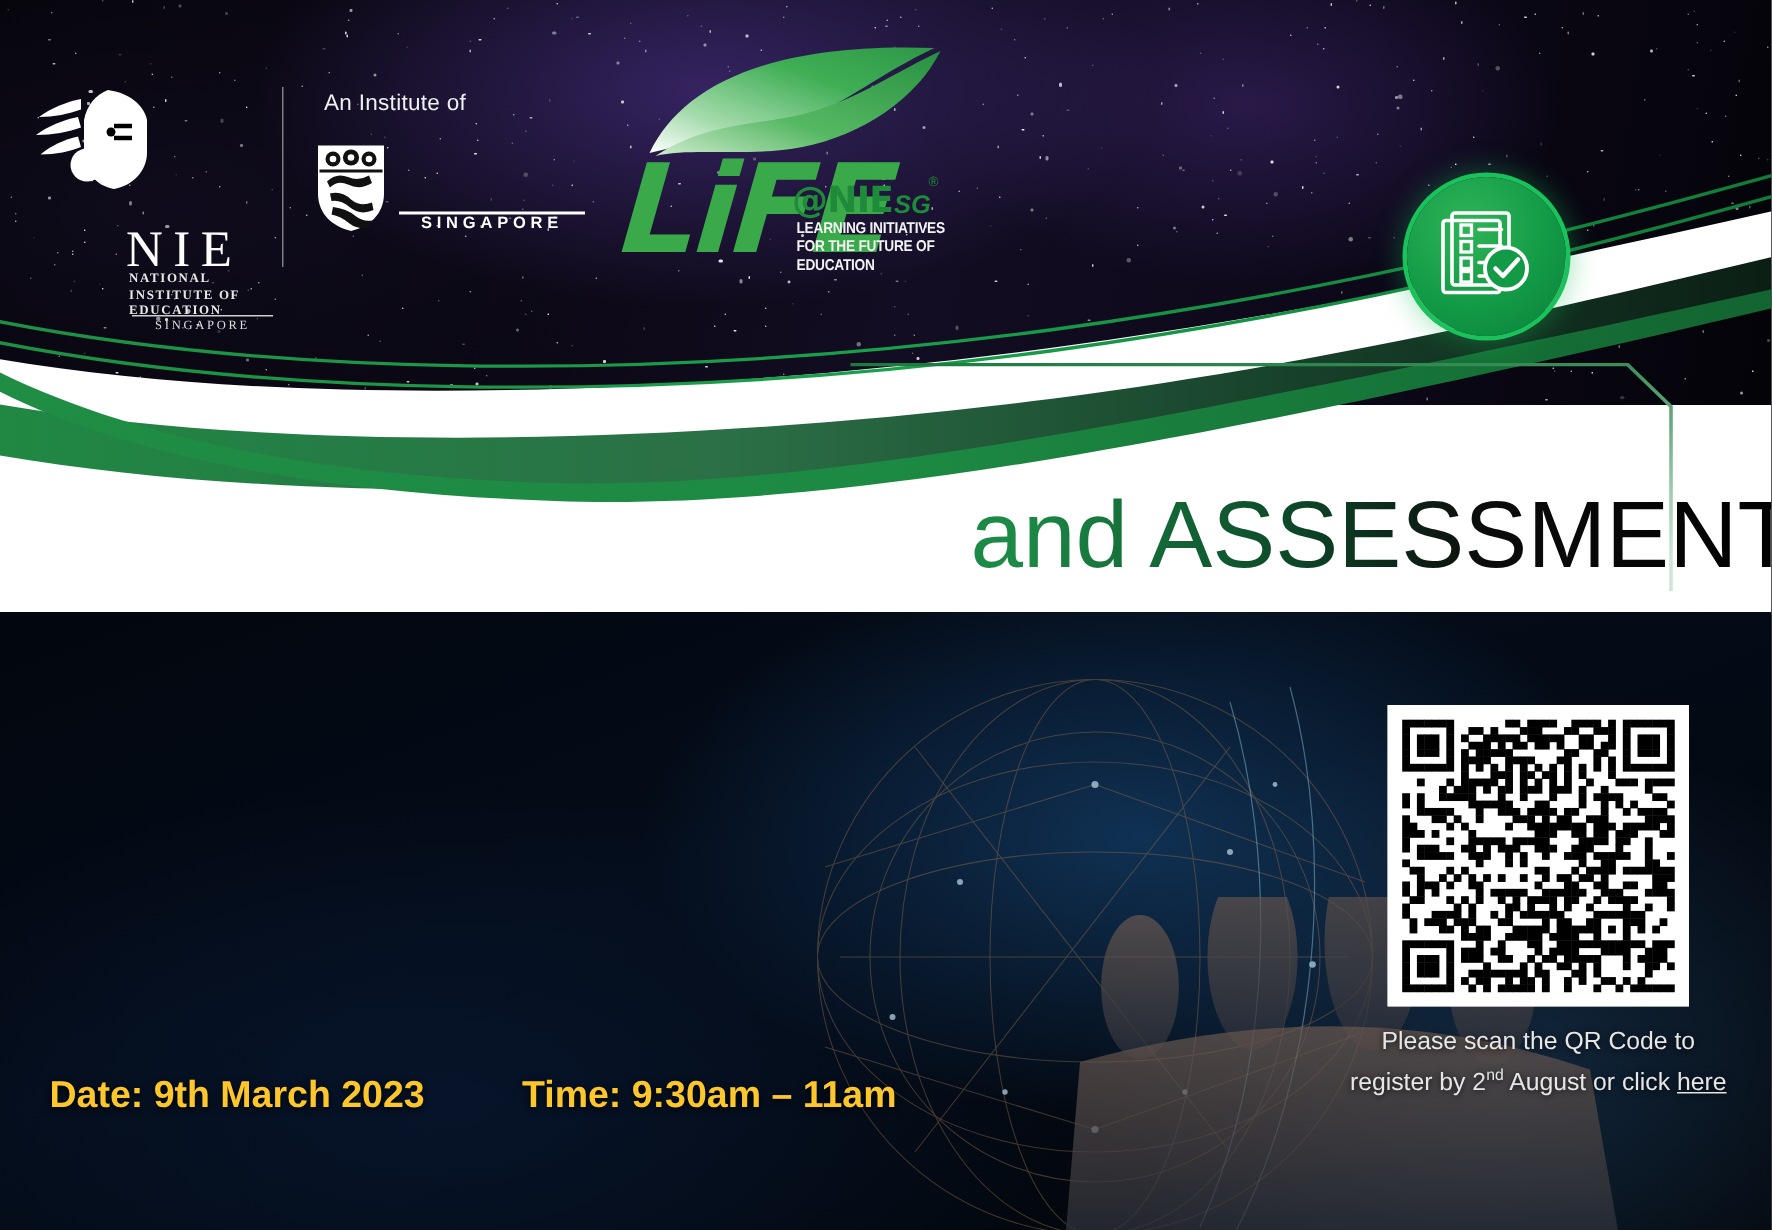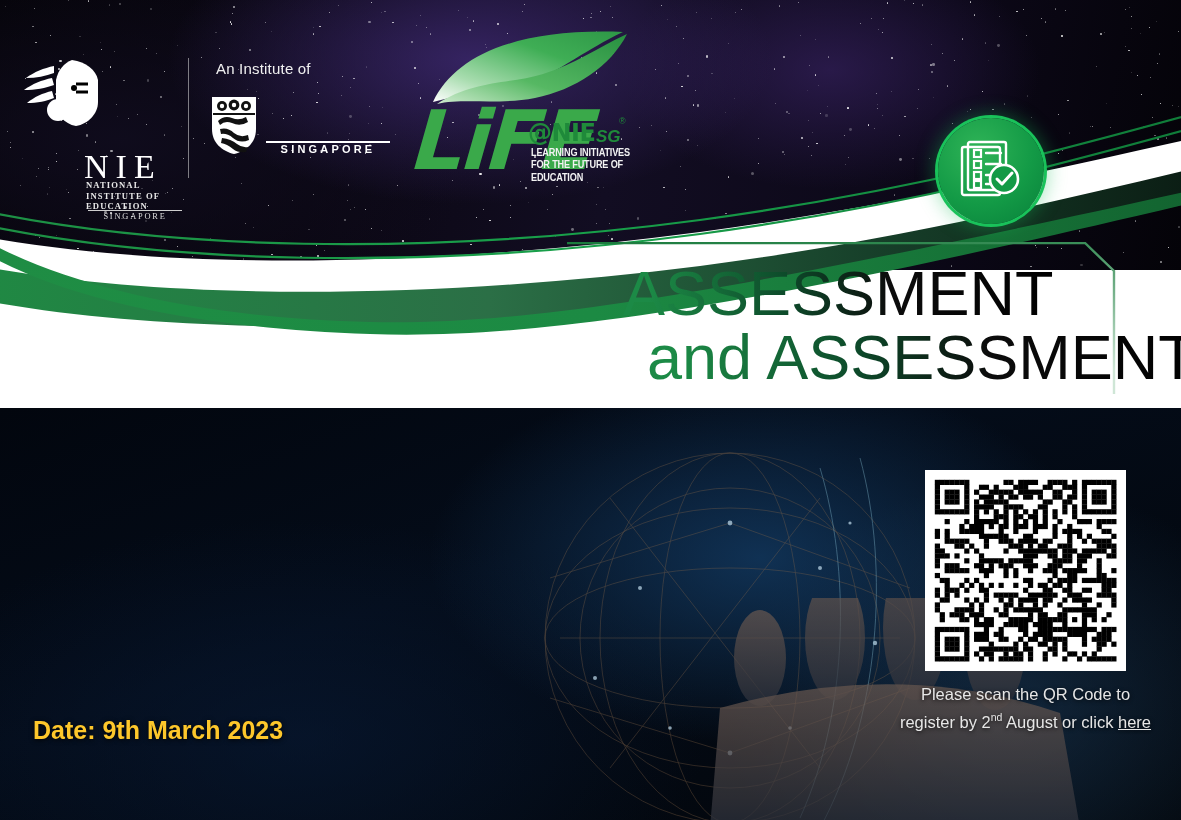--- a/index.html
+++ b/index.html
@@ -802,21 +802,20 @@
               <stop offset="1" stop-color="#cfe6d6"></stop>
           </linearGradient>
           <linearGradient id="frameL" x1="0" y1="0" x2="0" y2="1">
             <stop offset="0" stop-color="#cfe6d6"></stop>
               <stop offset="1" stop-color="#e3f1e7"></stop>
           </linearGradient>
         </defs>
         <path d="M1,1 H519 L548,29 V152" fill="none" stroke="url(#frameG)" stroke-width="2.4"></path>
         <path d="M1,1 V152" fill="none" stroke="url(#frameL)" stroke-width="2.4"></path>
       </svg>
-      <div class="ae-line1">ASSESSMENT</div>
       <div class="ae-line2">and ASSESSMENT</div>
     </div>
   </div>
 
   <div class="bottom-section">
     <div class="bg-deep"></div>
 
     <svg class="globe" viewBox="0 0 420 420" xmlns="http://www.w3.org/2000/svg">
       <g fill="none" stroke="#8c6a4a" stroke-width="0.7" opacity="0.55">
         <circle cx="210" cy="210" r="185"></circle>
@@ -859,20 +858,21 @@
         <ellipse cx="295" cy="50" rx="30" ry="62"></ellipse>
         <path d="M20 110 Q200 60 360 115 L380 230 L10 230 Z"></path>
       </g>
     </svg>
 
   </div>
 
 
   <div class="meta-row">
     <div class="meta m0">Date: 9th March 2023</div>
+    <div class="meta m1">Time: 9:30am – 11am</div>
   </div>
 
   <div class="qr-box">
     <svg id="qrsvg" width="201" height="201" viewBox="0 0 201 201" xmlns="http://www.w3.org/2000/svg">
       <rect width="201" height="201" fill="#fff"></rect>
       <g id="qrcells" fill="#000">
           <rect x="9.80" y="9.80" width="5.20" height="5.20"></rect>
           <rect x="14.71" y="9.80" width="5.20" height="5.20"></rect>
           <rect x="19.61" y="9.80" width="5.20" height="5.20"></rect>
           <rect x="24.51" y="9.80" width="5.20" height="5.20"></rect>

